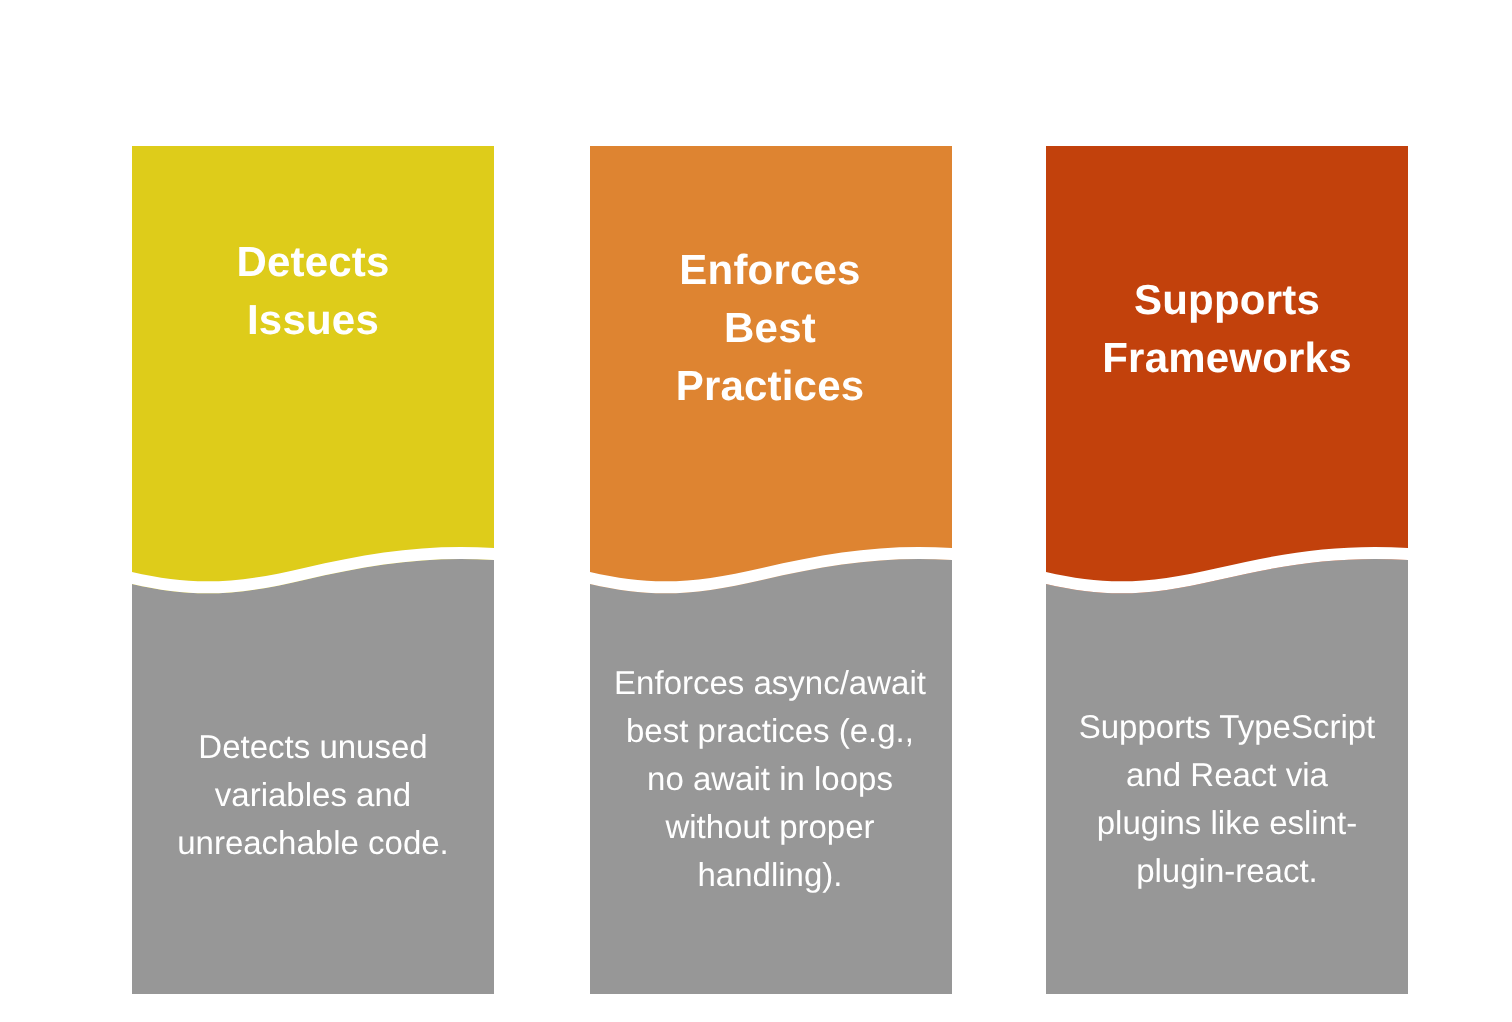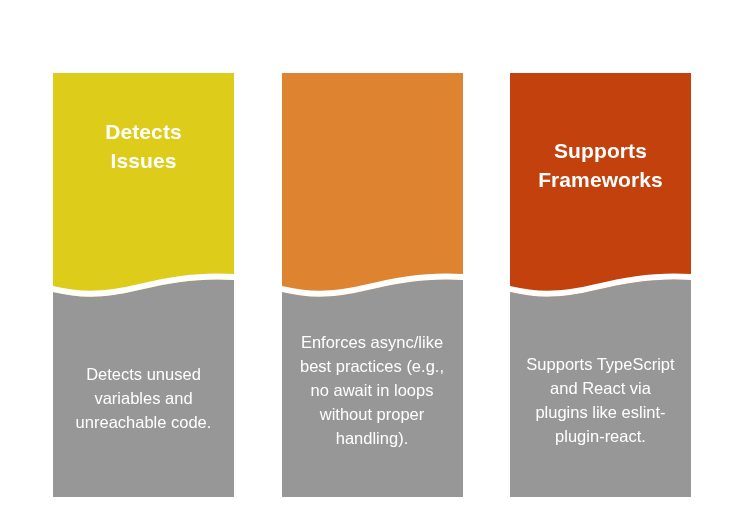--- a/index.html
+++ b/index.html
@@ -17,21 +17,21 @@
 
   .board {
     position: relative;
     width: 756px;
     height: 511px;
     background: #ffffff;
   }
 
   .cards-row {
     position: absolute;
-    left: 53px;
+    left: 66px;
     top: 73px;
     width: 638px;
     height: 424px;
     display: flex;
     flex-direction: row;
     justify-content: space-between;
     align-items: flex-end;
   }
 
   .card {
@@ -132,27 +132,28 @@
           <path class="wave-white" d="M0,14 C30,21 52,20 86,12 C120,4 148,0 181,2 L181,8 C148,6 120,10 86,18 C52,26 30,27 0,20 Z"></path>
         </svg>
       </div>
       <div class="card-body">
         <p class="card-text">Detects unused variables and unreachable code.</p>
       </div>
     </div>
 
     <div class="card card-2">
       <div class="card-head">
+        <h2 class="card-title">Enforces<br>Best<br>Practices</h2>
         <svg class="wave" viewBox="0 0 181 42" preserveAspectRatio="none">
           <path class="wave-gray" d="M0,20 C30,27 52,26 86,18 C120,10 148,6 181,8 L181,42 L0,42 Z"></path>
           <path class="wave-white" d="M0,14 C30,21 52,20 86,12 C120,4 148,0 181,2 L181,8 C148,6 120,10 86,18 C52,26 30,27 0,20 Z"></path>
         </svg>
       </div>
       <div class="card-body">
-        <p class="card-text">Enforces async/like best practices (e.g., no await in loops without proper handling).</p>
+        <p class="card-text">Enforces async/await best practices (e.g., no await in loops without proper handling).</p>
       </div>
     </div>
 
     <div class="card card-3">
       <div class="card-head">
         <h2 class="card-title">Supports<br>Frameworks</h2>
         <svg class="wave" viewBox="0 0 181 42" preserveAspectRatio="none">
           <path class="wave-gray" d="M0,20 C30,27 52,26 86,18 C120,10 148,6 181,8 L181,42 L0,42 Z"></path>
           <path class="wave-white" d="M0,14 C30,21 52,20 86,12 C120,4 148,0 181,2 L181,8 C148,6 120,10 86,18 C52,26 30,27 0,20 Z"></path>
         </svg>

